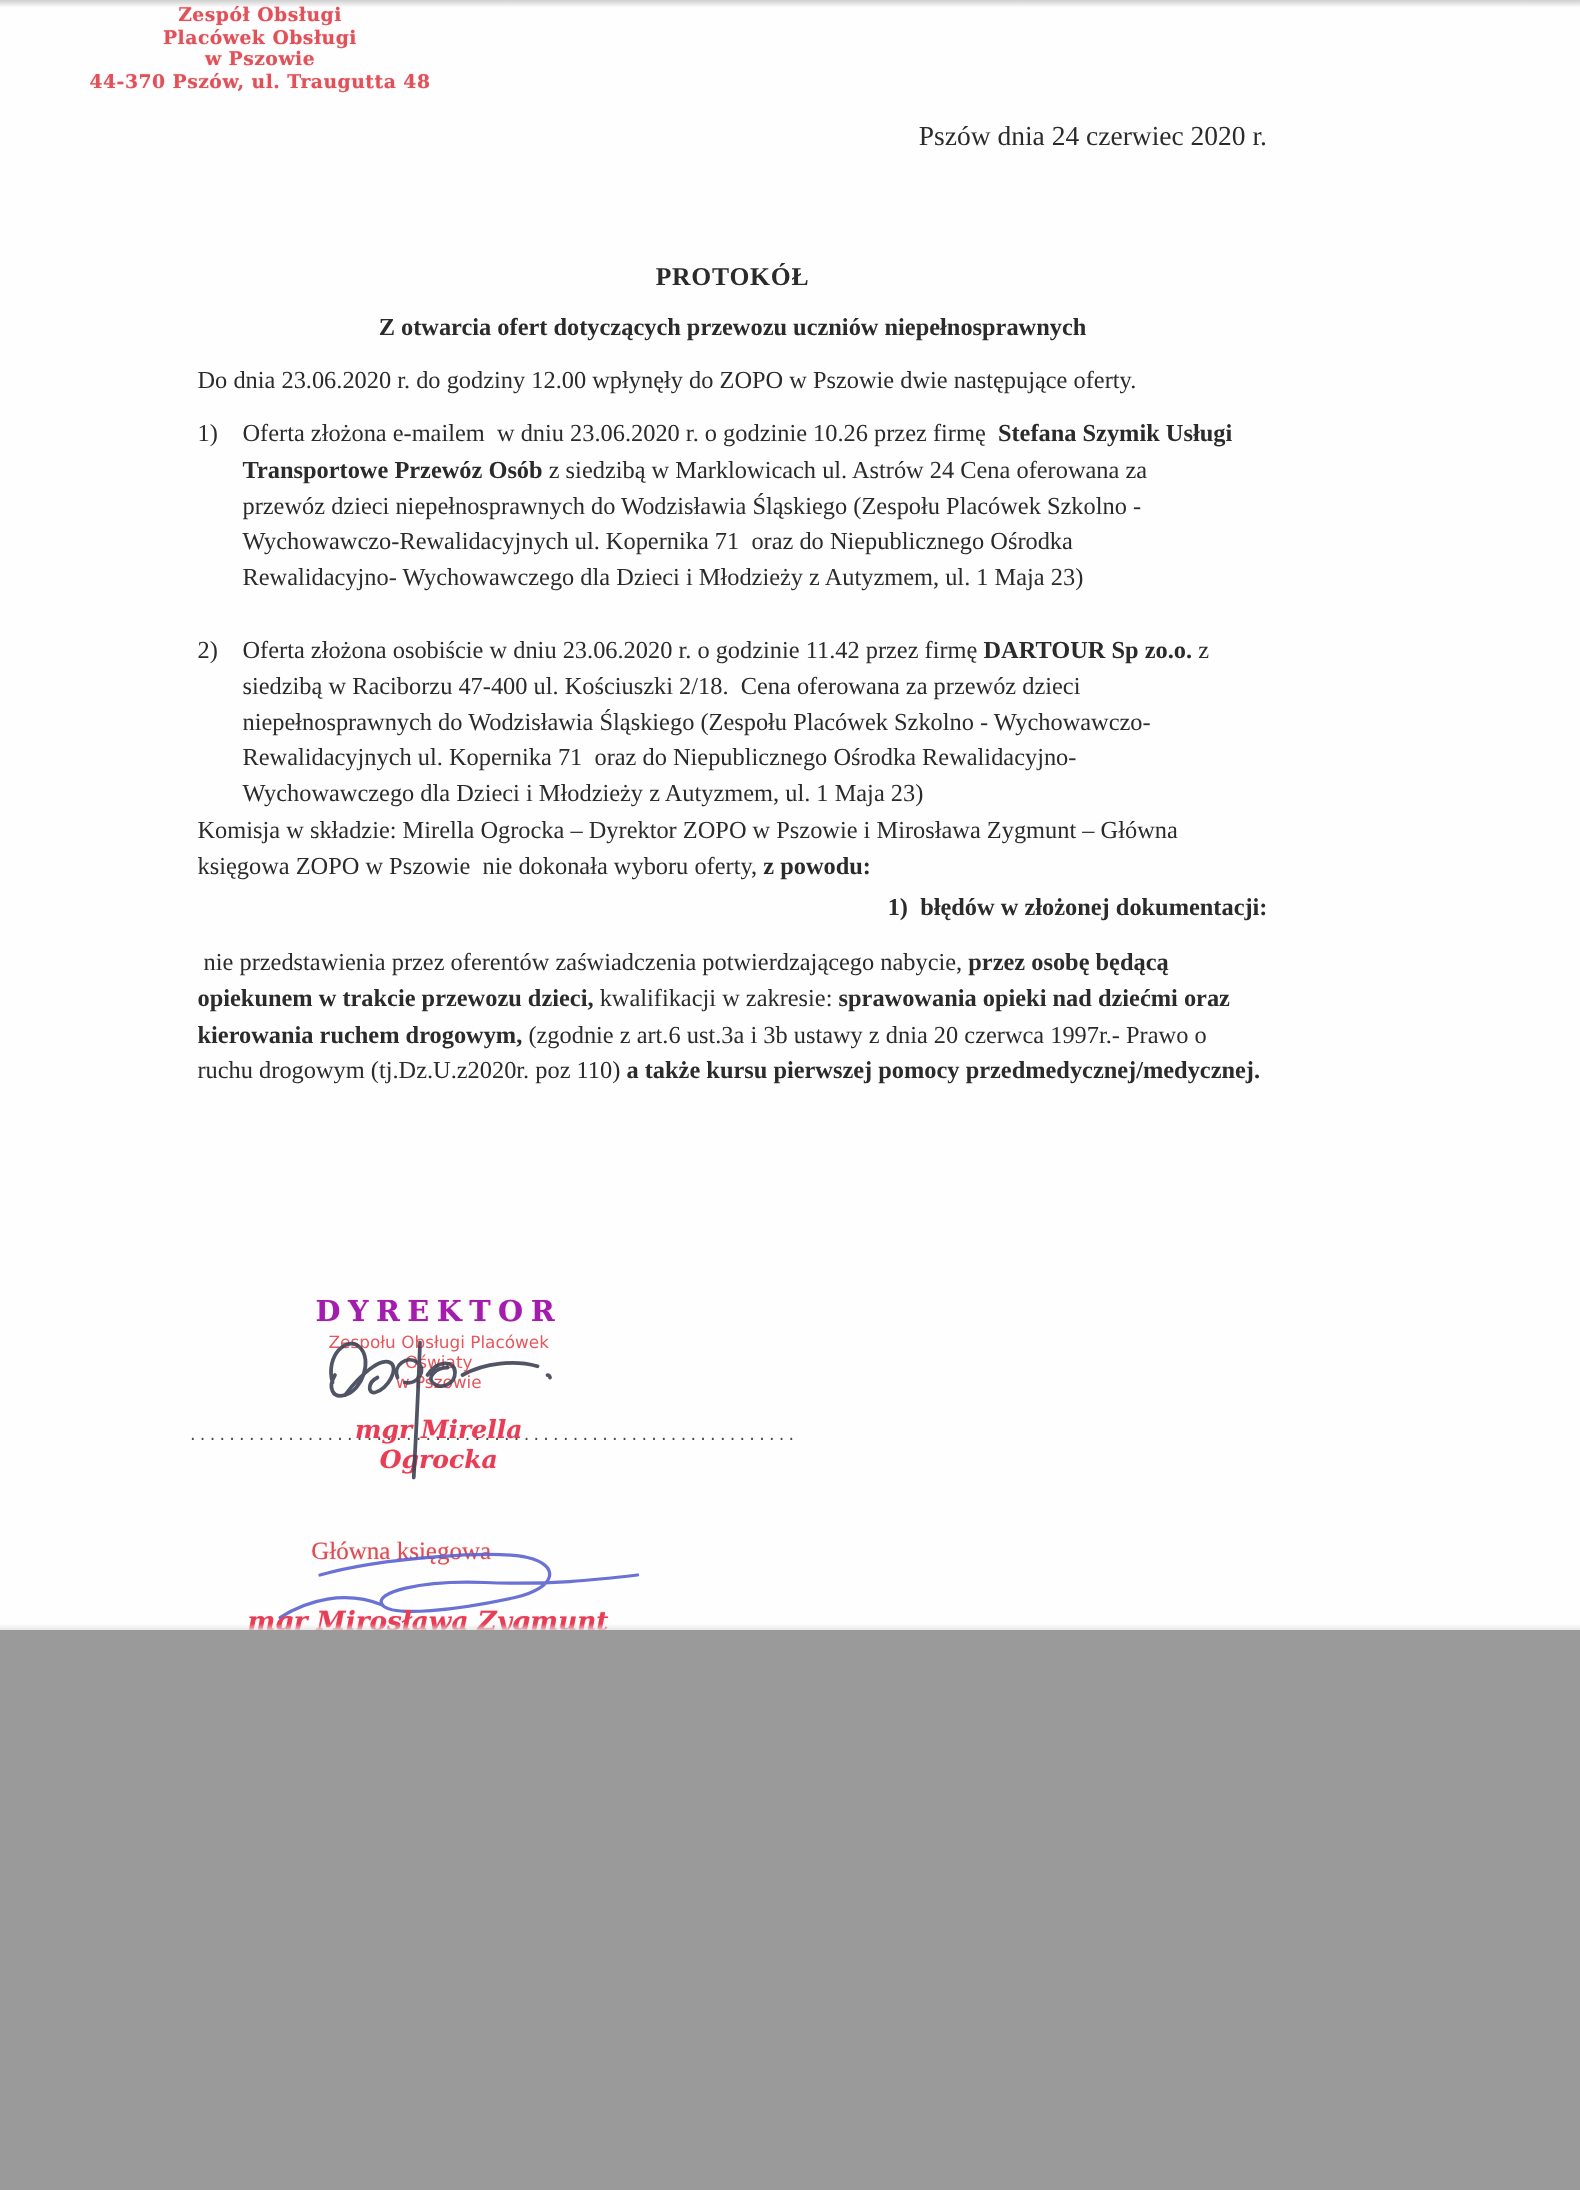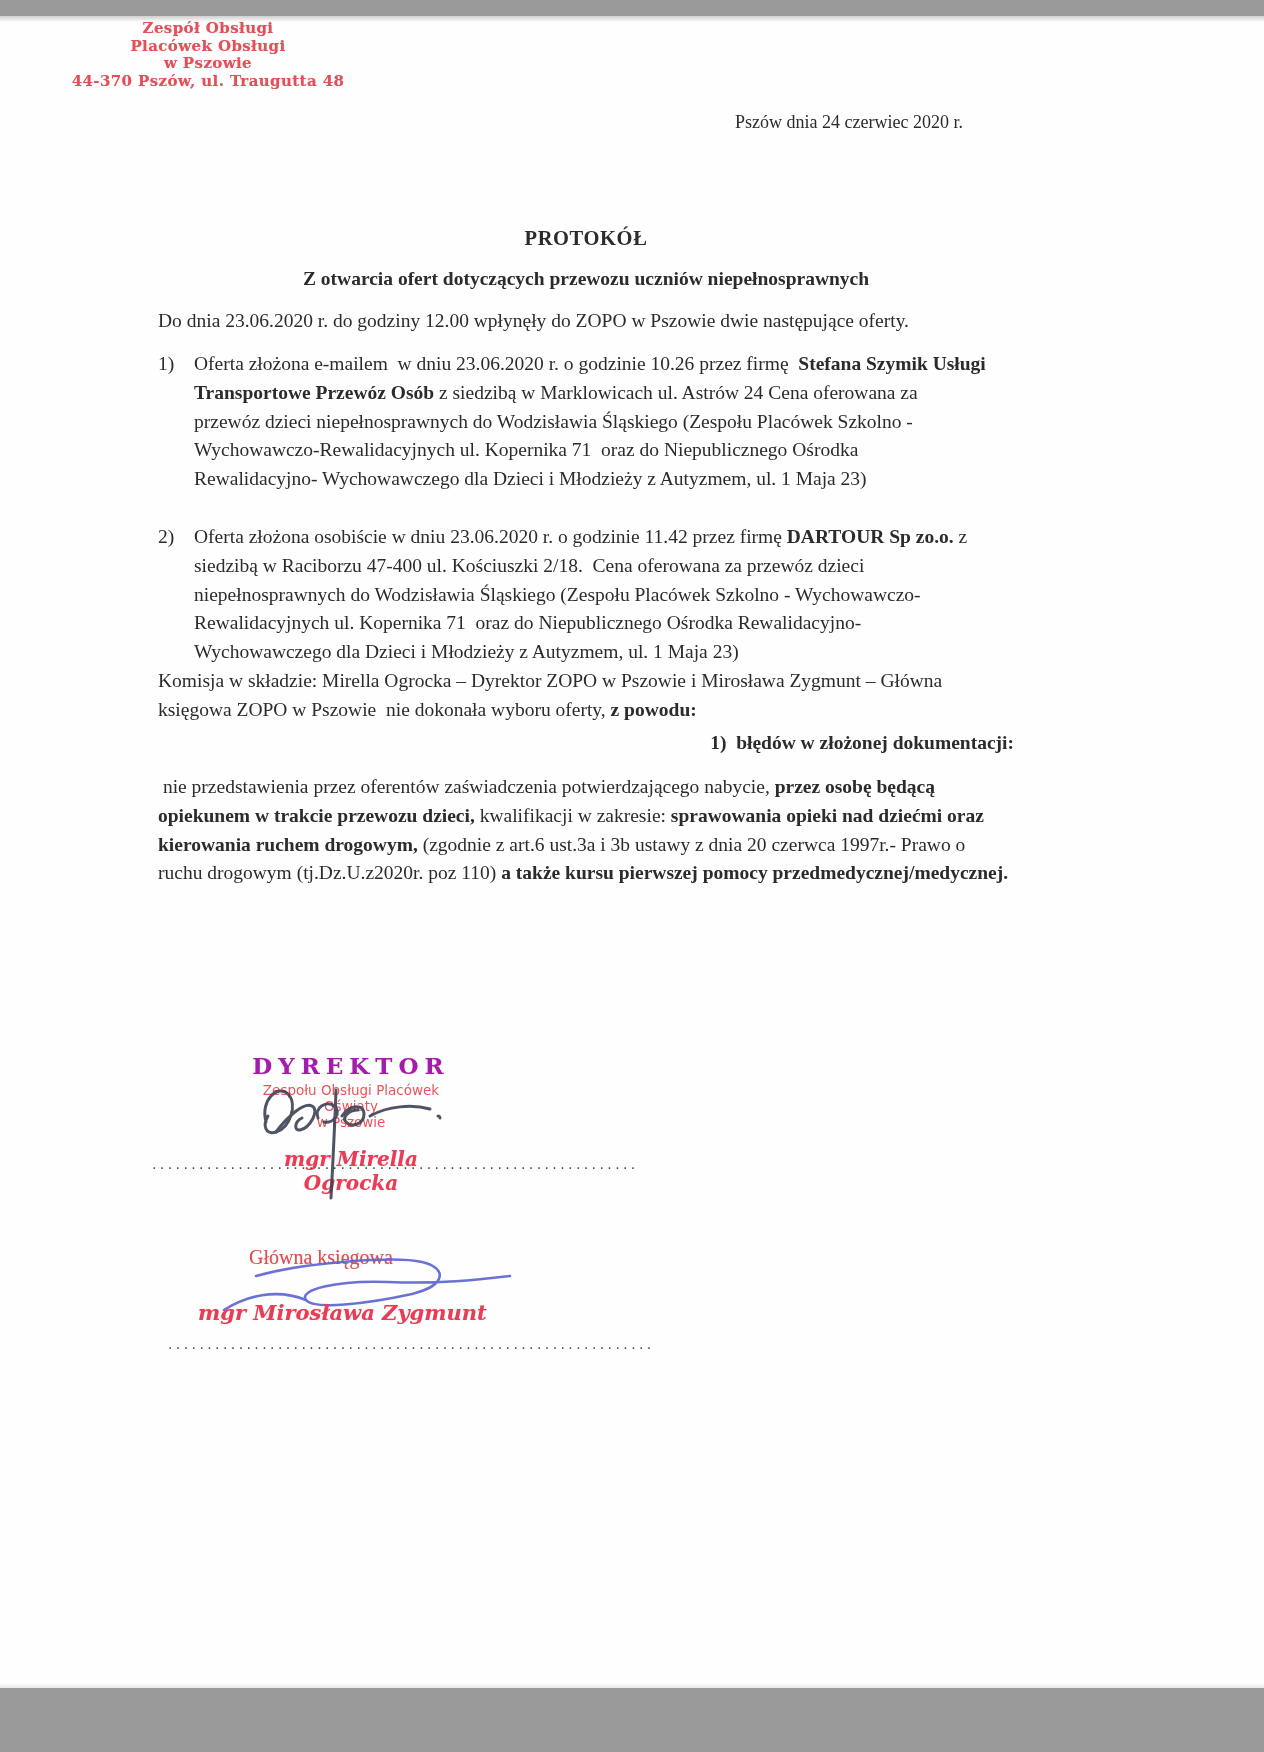--- a/index.html
+++ b/index.html
@@ -1,38 +1,38 @@
 <!DOCTYPE html>
 <html lang="pl"><head>
 <meta charset="utf-8">
 <style>
   html,body{margin:0;padding:0;}
   body{background:#9a9a9a;}
   .page{
     position:relative;
-    width:1264px;height:1672px;
-    margin:16px auto;
+    width:1264px;height:1304px;
+    margin:0 auto;
     background:#fefefe;
     font-family:"Liberation Serif", serif;
     color:#2b2b2b;
     overflow:hidden;
   }
   .scan-edge-top{position:absolute;top:0;left:0;right:0;height:6px;
     background:linear-gradient(to bottom,#cfcfcf,rgba(255,255,255,0));}
   .scan-edge-bottom{position:absolute;bottom:0;left:0;right:0;height:5px;
     background:linear-gradient(to top,#e3e3e0,rgba(255,255,255,0));opacity:.8;}
 
   .stamp-header{
     position:absolute;left:58px;top:4px;width:300px;
     text-align:center;color:#e0515a;
     font-family:"DejaVu Serif", serif;
     font-weight:600;font-size:15px;line-height:17.5px;letter-spacing:.4px;
     text-shadow:0 0 1px rgba(224,81,90,.45);
   }
-  .date-line{position:absolute;left:735px;top:96px;font-size:18px;}
+  .date-line{position:absolute;left:735px;top:96px;font-size:22px;}
 
   .abs{position:absolute;left:158px;width:856px;}
   .centered{text-align:center;}
   .bold{font-weight:bold;}
   .para{font-size:19.5px;line-height:28.8px;white-space:pre-wrap;}
 
   .page-title{top:211px;font-size:20.5px;letter-spacing:.6px;}
   .page-subtitle{top:252px;font-size:19.5px;}
   .intro{top:291px;}
 

